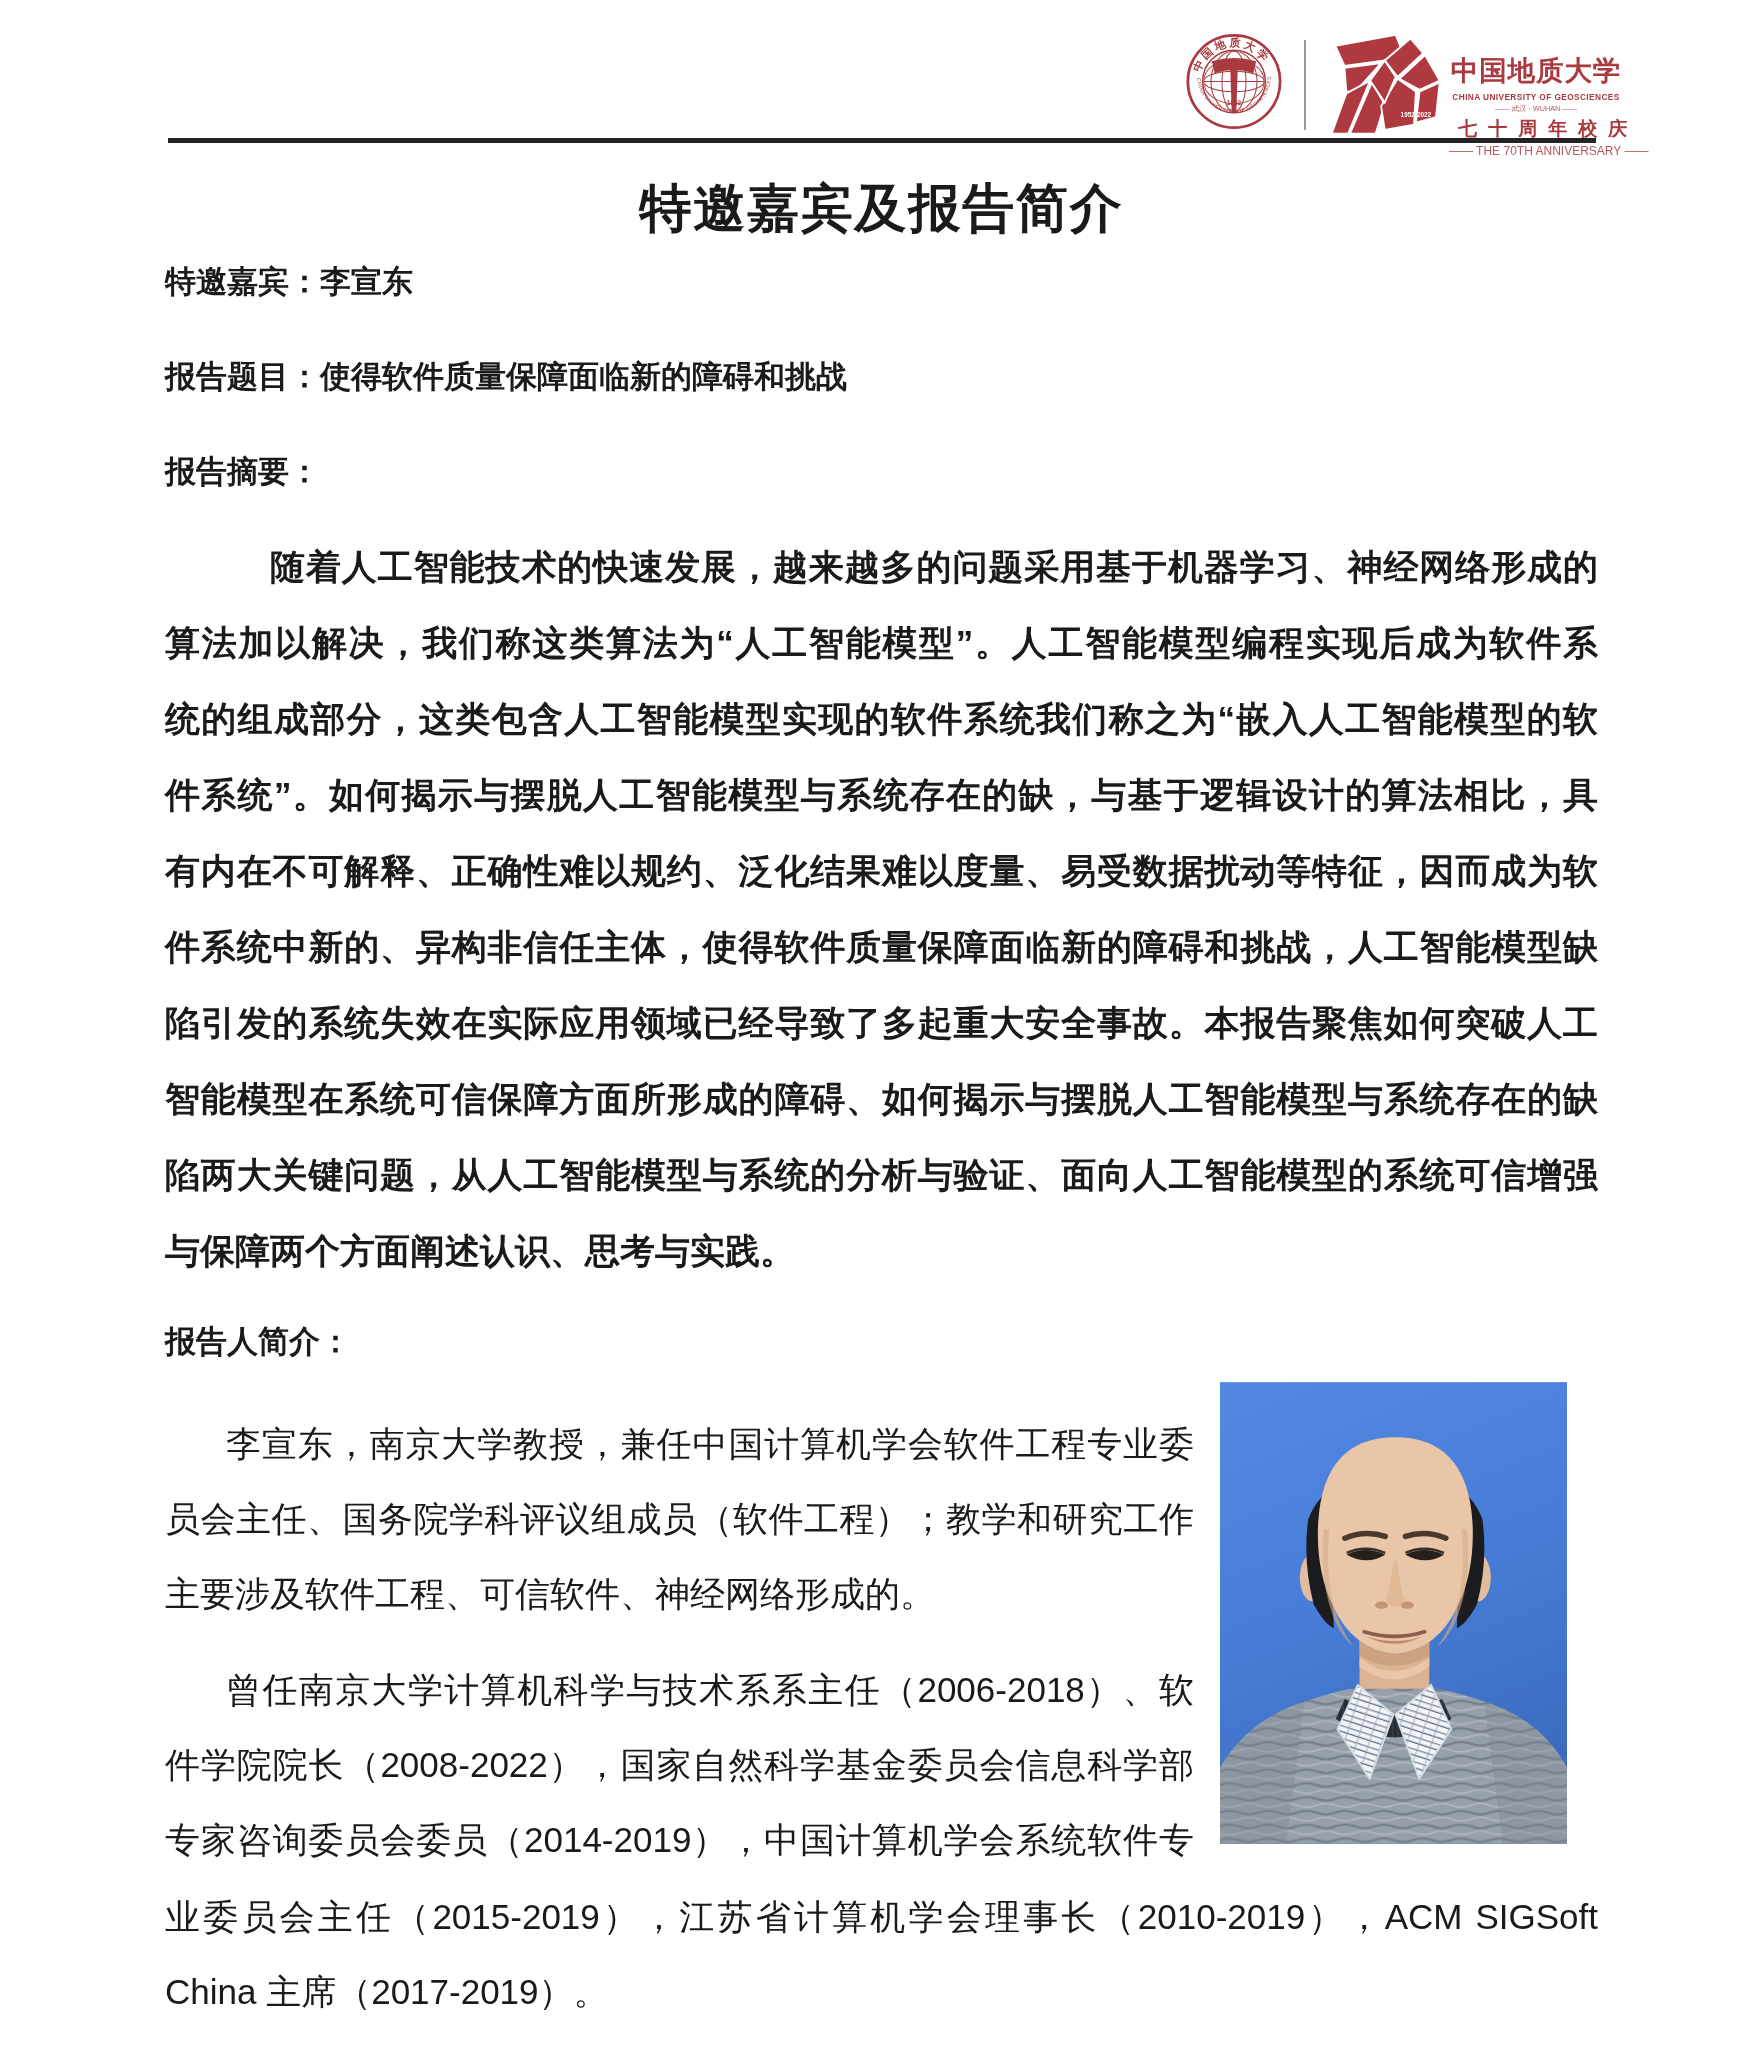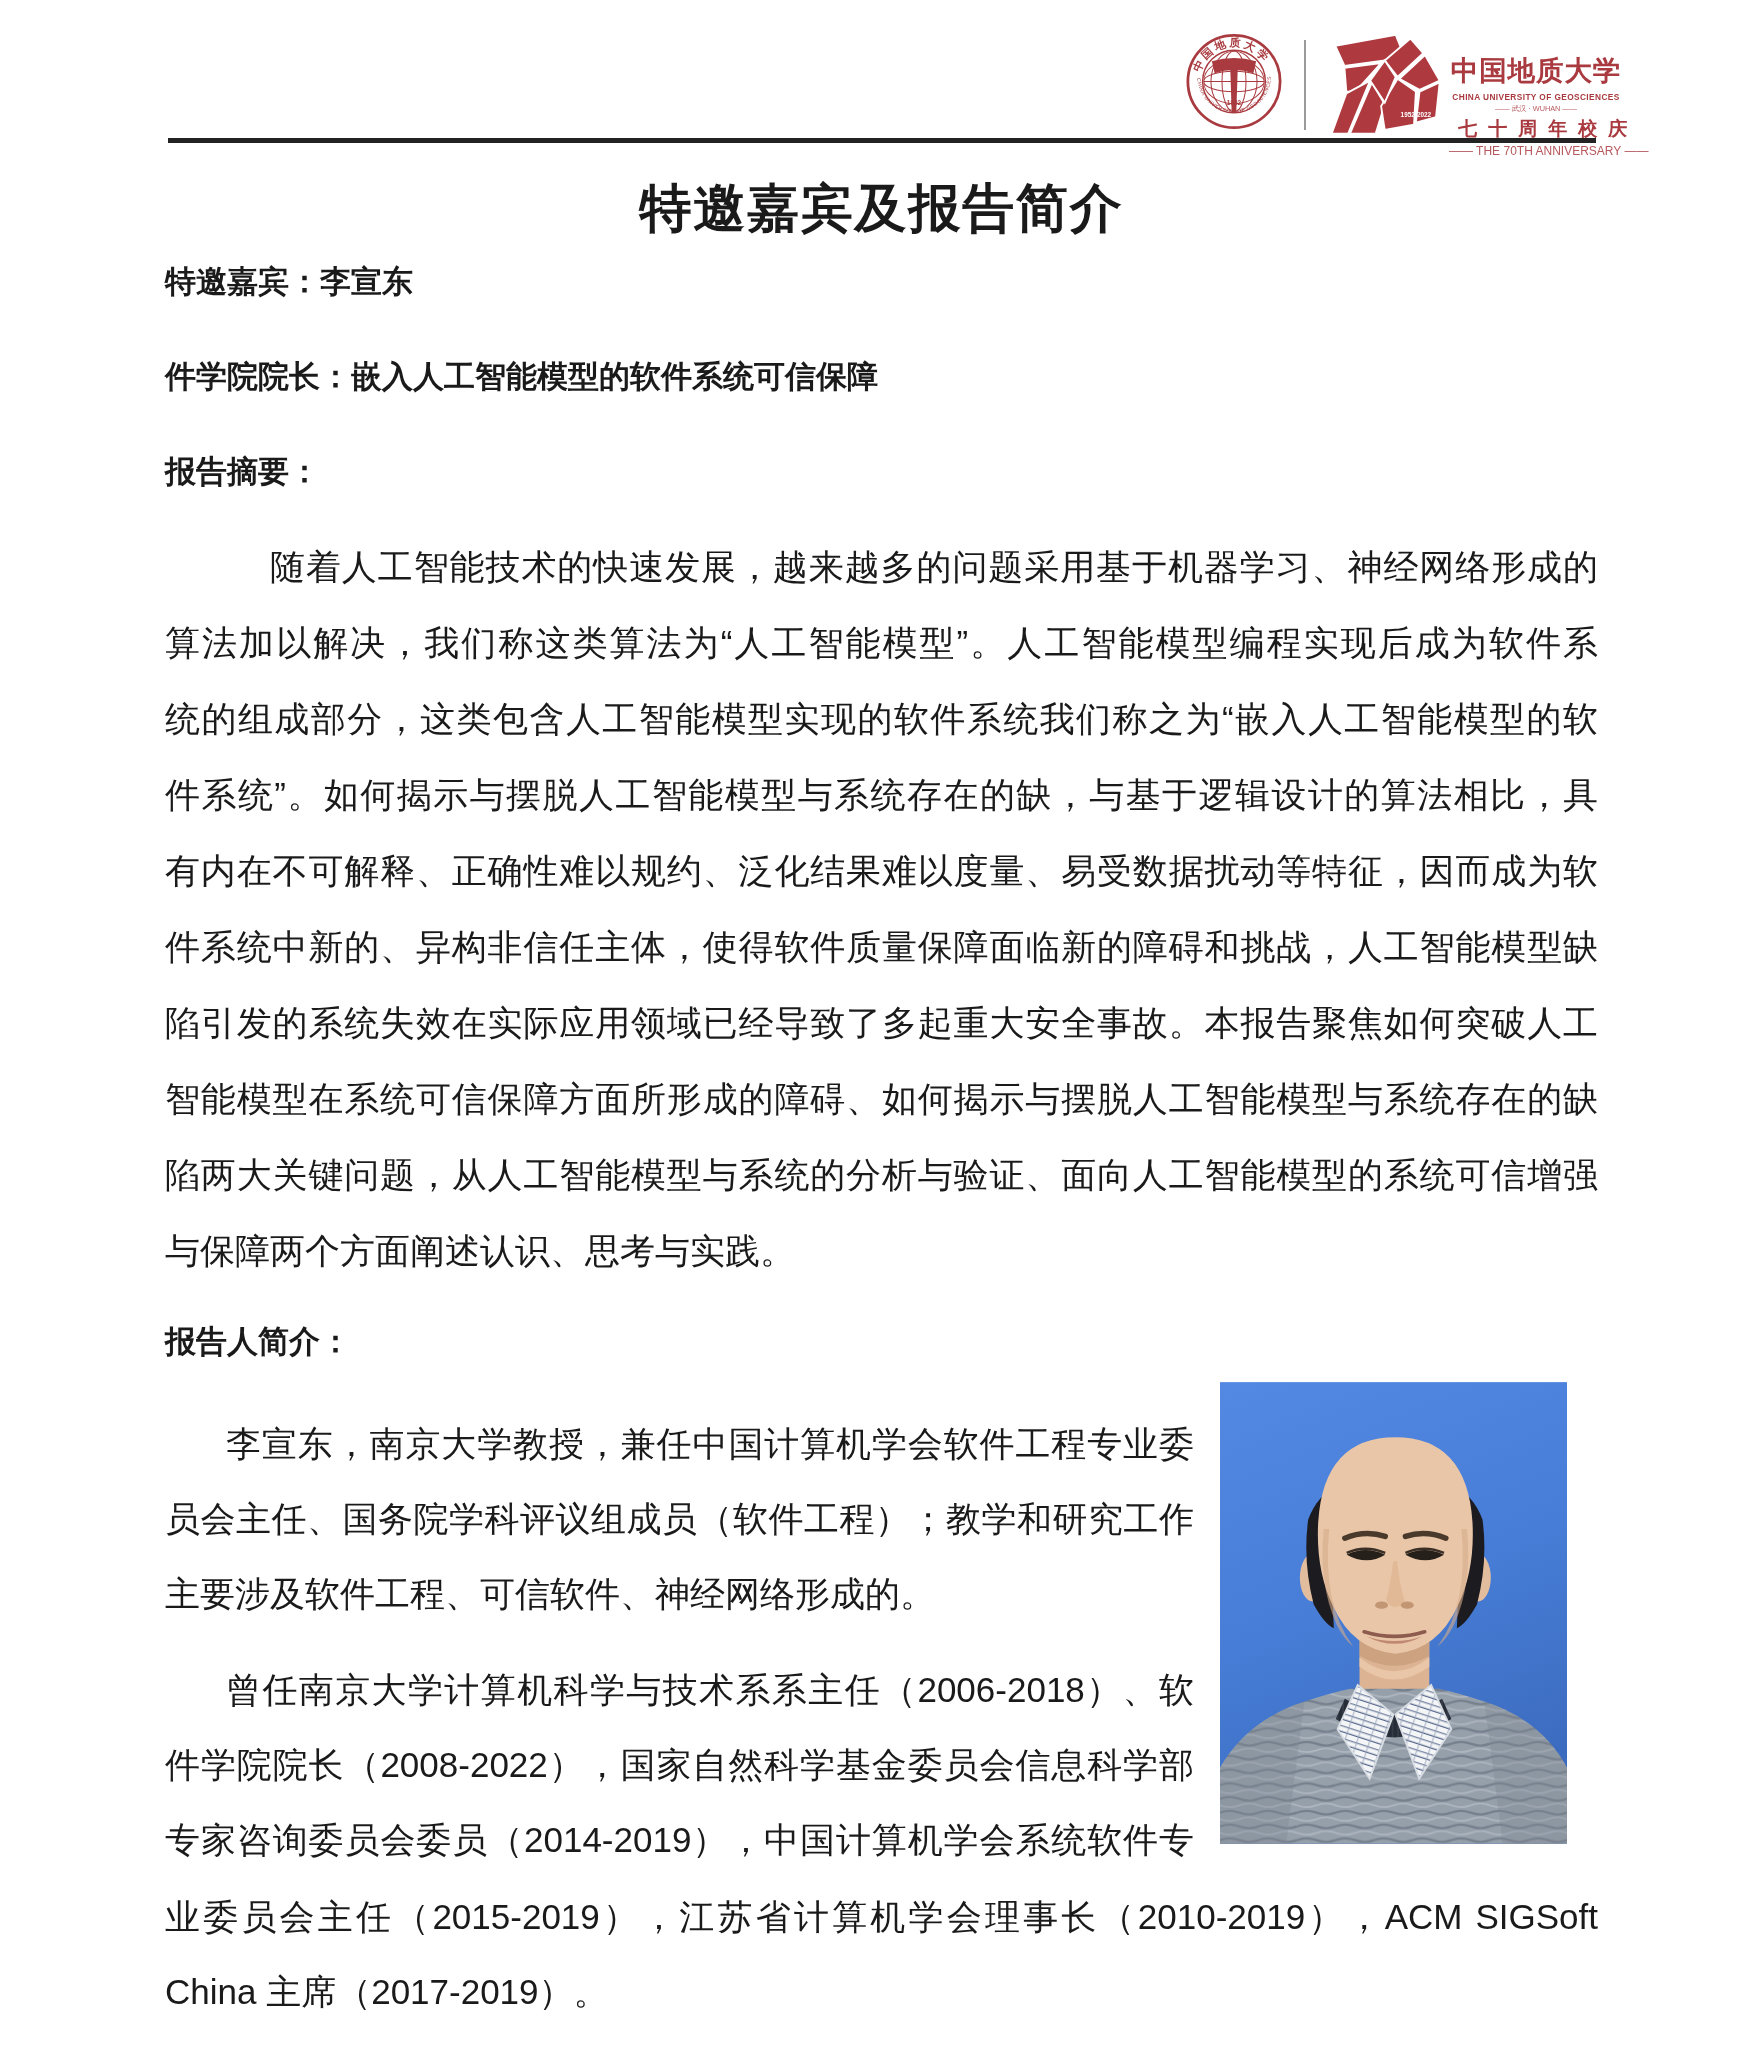--- a/index.html
+++ b/index.html
@@ -27,21 +27,21 @@
   
   .doc-title{left:165px;top:174px;width:1433px;text-align:center;font-size:52px;font-weight:bold;letter-spacing:1.8px;}
   .h-line{left:165px;width:1433px;font-size:31px;font-weight:bold;white-space:nowrap;}
   .h-guest{top:261px;}
   .h-topic{top:356px;}
   .h-abstract{top:451px;}
   .h-speaker{top:1321px;}
   
   .bodyline{font-size:35px;line-height:76px;text-align:justify;text-align-last:justify;}
   .bodyline.last{text-align-last:left;}
-  .abstract-block{left:165px;top:529px;width:1433px;}
+  .abstract-block{left:165px;top:529px;width:1433px;font-weight:bold;}
   .indent-lg{padding-left:105px;}
   .indent-sm{padding-left:61px;}
   .bio1{left:165px;top:1406px;width:1029px;}
   .bio2a{left:165px;top:1652px;width:1029px;}
   .bio2b{left:165px;top:1879px;width:1433px;}
   .bio1 .bodyline,.bio2a .bodyline,.bio2b .bodyline{line-height:75px;}
   
   .photo{left:1220px;top:1382px;width:347px;height:462px;}
   .photo svg{display:block;}
 </style>
@@ -107,21 +107,21 @@
     <div class="cn-name">中国地质大学</div>
     <div class="en-name">CHINA UNIVERSITY OF GEOSCIENCES</div>
     <div class="city">—— 武汉 · WUHAN ——</div>
     <div class="anniv-cn">七十周年校庆</div>
     <div class="anniv-en">—— THE 70TH ANNIVERSARY ——</div>
   </div>
 
   <div class="abs doc-title">特邀嘉宾及报告简介</div>
 
   <div class="abs h-line h-guest">特邀嘉宾：李宣东</div>
-  <div class="abs h-line h-topic">件学院院长：嵌入人工智能模型的软件系统可信保障</div>
+  <div class="abs h-line h-topic">报告题目：使得软件质量保障面临新的障碍和挑战</div>
   <div class="abs h-line h-abstract">报告摘要：</div>
 
   <div class="abs abstract-block">
     <div class="bodyline indent-lg">随着人工智能技术的快速发展，越来越多的问题采用基于机器学习、神经网络形成的</div>
     <div class="bodyline">算法加以解决，我们称这类算法为“人工智能模型”。人工智能模型编程实现后成为软件系</div>
     <div class="bodyline">统的组成部分，这类包含人工智能模型实现的软件系统我们称之为“嵌入人工智能模型的软</div>
     <div class="bodyline">件系统”。如何揭示与摆脱人工智能模型与系统存在的缺，与基于逻辑设计的算法相比，具</div>
     <div class="bodyline">有内在不可解释、正确性难以规约、泛化结果难以度量、易受数据扰动等特征，因而成为软</div>
     <div class="bodyline">件系统中新的、异构非信任主体，使得软件质量保障面临新的障碍和挑战，人工智能模型缺</div>
     <div class="bodyline">陷引发的系统失效在实际应用领域已经导致了多起重大安全事故。本报告聚焦如何突破人工</div>

